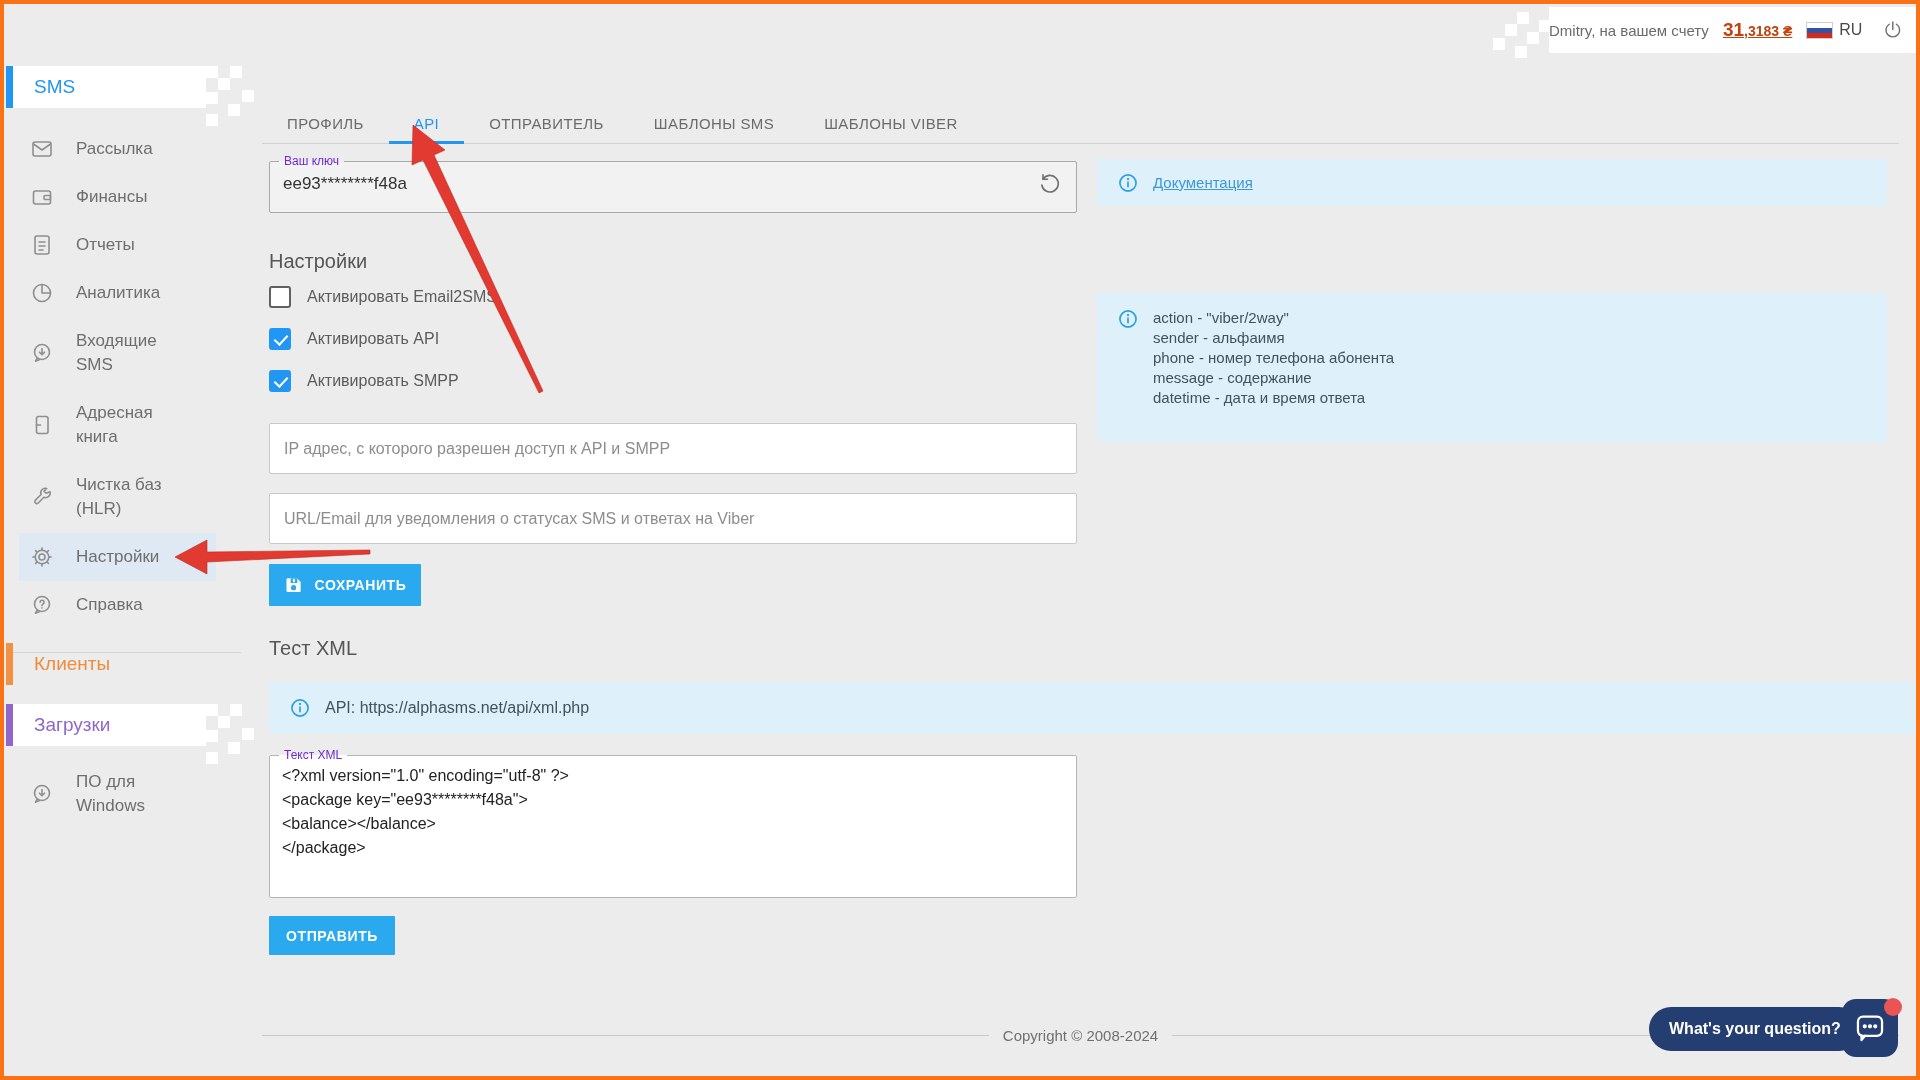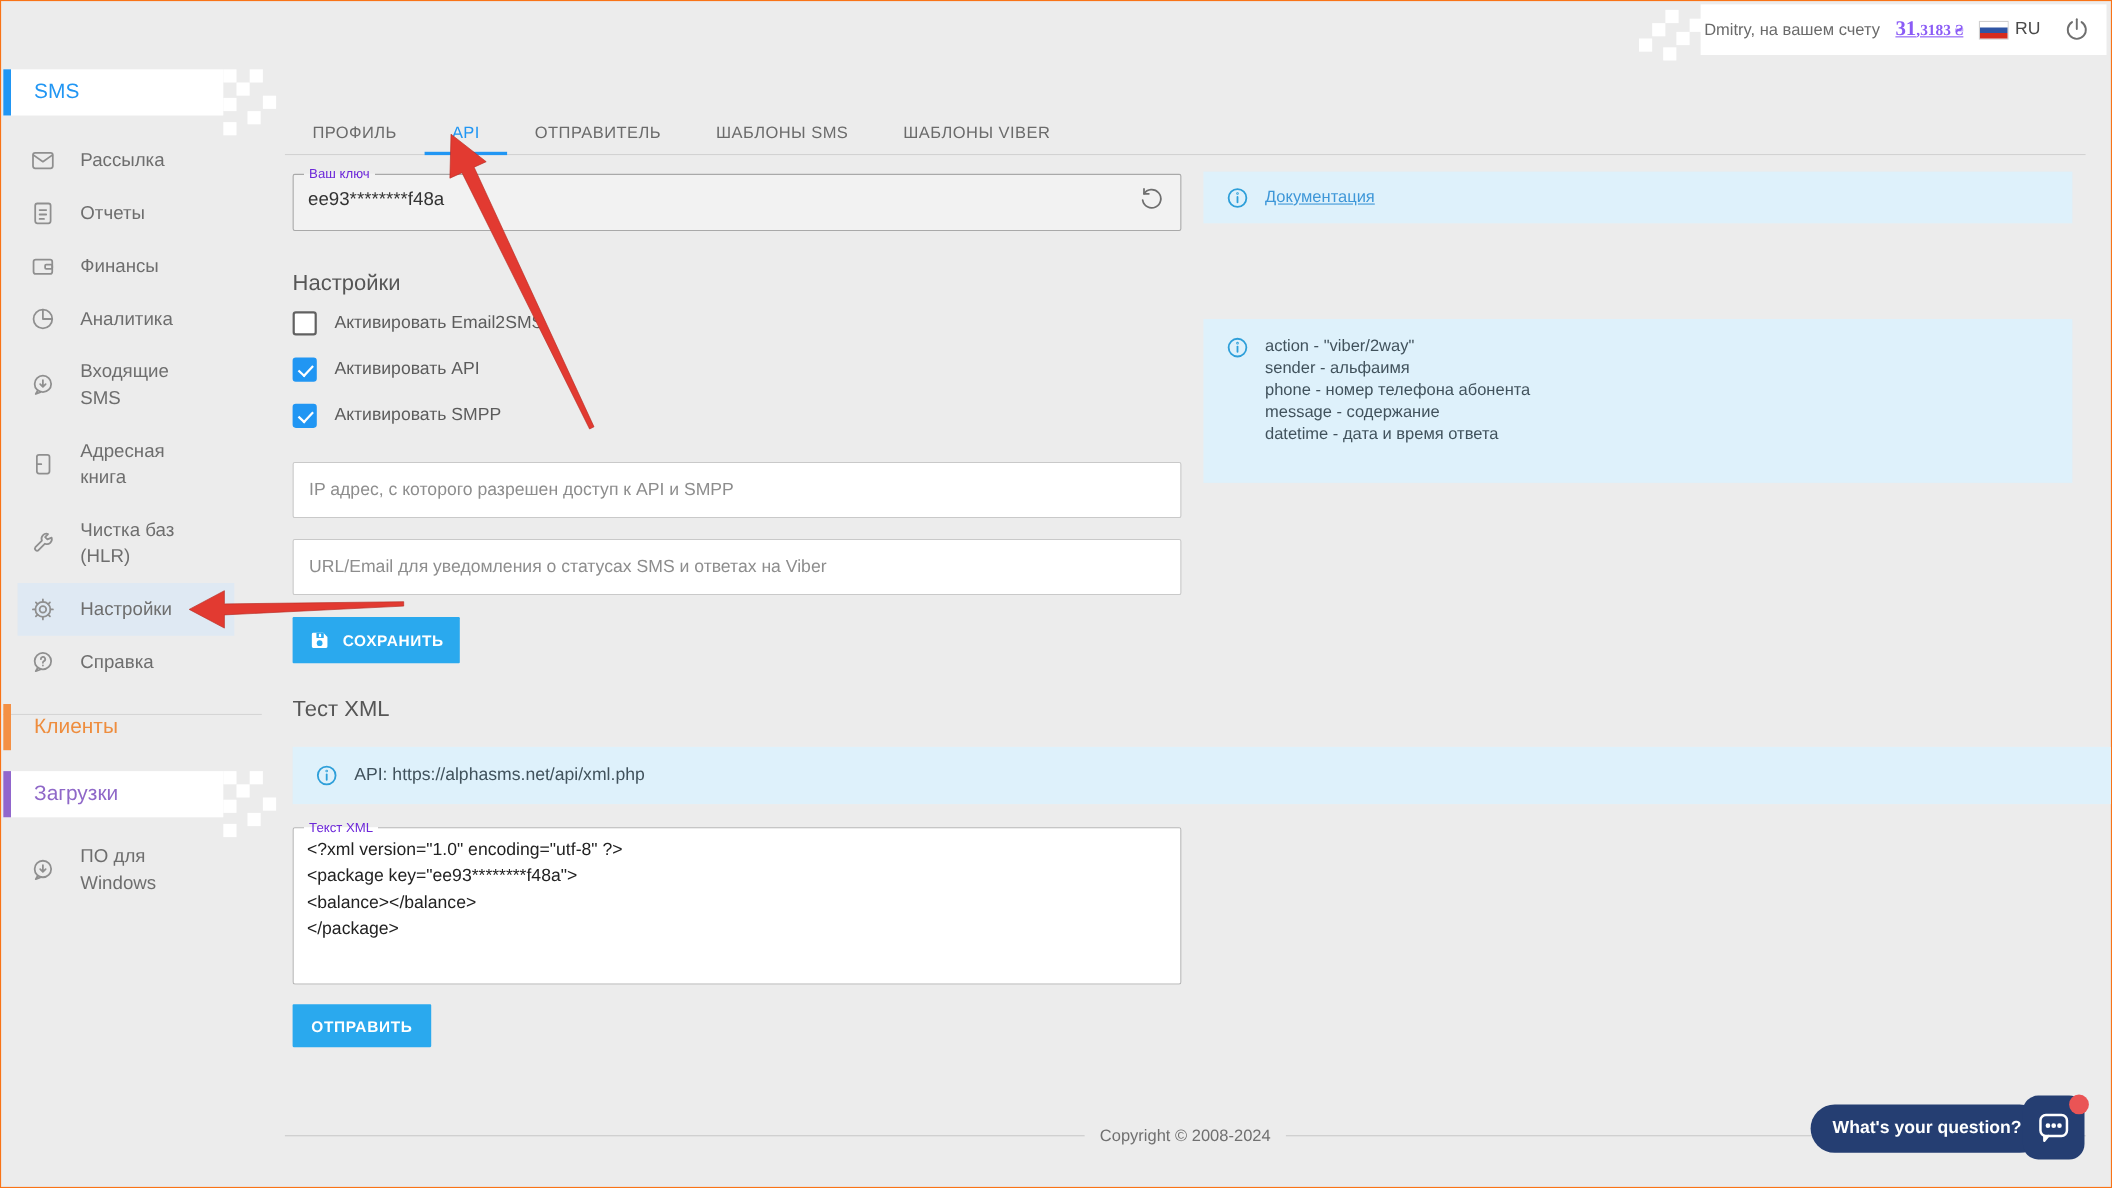--- a/index.html
+++ b/index.html
@@ -1,26 +1,26 @@
 <!DOCTYPE html>
 <html><head>
 <meta charset="utf-8">
 <style>
   * { margin:0; padding:0; box-sizing:border-box; }
   html,body { width:1920px; height:1080px; }
   body { font-family:"Liberation Sans","DejaVu Sans",sans-serif; background:#555; }
   #page {
     position:relative; width:1920px; height:1080px; background:#ececec;
-    border:1px solid #f97316; overflow:hidden;
+    border:4px solid #f97316; overflow:hidden;
   }
   
   .header-card { position:absolute; left:1545px; top:3px; width:369px; height:46px; background:#fff;
     display:flex; align-items:center; justify-content:flex-end; gap:14px; padding-right:14px; }
   .hdr-text { color:#6a6a6a; font-size:15px; white-space:nowrap; }
-  .balance-link { color:#8b5cf6; font-weight:bold; text-decoration:underline; white-space:nowrap; cursor:pointer;font-family:Liberation Serif, serif; }
+  .balance-link { color:#c2410c; font-weight:bold; text-decoration:underline; white-space:nowrap; cursor:pointer; }
   .balance-main { font-size:19px; }
   .balance-frac { font-size:14px; }
   .flag { width:27px; height:17px; border:1px solid #cfcfcf; display:flex; flex-direction:column; }
   .flag div { flex:1; }
   .lang { display:flex; align-items:center; gap:6px; cursor:pointer; color:#4a4a4a; font-size:16px; }
   .power-btn { width:26px; height:26px; color:#6f6f6f; cursor:pointer; margin-left:6px; }
   .power-btn svg { width:100%; height:100%; }
   
   .pixels { position:absolute; width:12px; height:12px; background:#fff; }
   .pixels-a { box-shadow:12px 12px 0 #fff, 24px 0 0 #fff, 0 26px 0 #fff, 36px 24px 0 #fff, 22px 38px 0 #fff, 0 48px 0 #fff; }
@@ -150,32 +150,32 @@
       <div class="menu-item">
         <span class="icon"><svg viewBox="0 0 24 24" fill="none" stroke="currentColor" stroke-width="1.6" stroke-linecap="round" stroke-linejoin="round">
             <rect x="3" y="5" width="18" height="14" rx="2"></rect>
             <path d="M3.5 7l8.5 6 8.5-6"></path>
           </svg></span>
         <span class="lbl">Рассылка</span>
       </div>
 
       <div class="menu-item">
         <span class="icon"><svg viewBox="0 0 24 24" fill="none" stroke="currentColor" stroke-width="1.6" stroke-linecap="round" stroke-linejoin="round">
+            <rect x="3.5" y="6" width="17" height="13" rx="2"></rect>
+            <rect x="14" y="10.5" width="6.5" height="4" rx="1"></rect>
+          </svg></span>
+        <span class="lbl">Финансы</span>
+      </div>
+
+      <div class="menu-item">
+        <span class="icon"><svg viewBox="0 0 24 24" fill="none" stroke="currentColor" stroke-width="1.6" stroke-linecap="round" stroke-linejoin="round">
             <rect x="5" y="3" width="14" height="18" rx="2"></rect>
             <path d="M9 9h6M9 13h6M9 17h4"></path>
           </svg></span>
         <span class="lbl">Отчеты</span>
-      </div>
-
-      <div class="menu-item">
-        <span class="icon"><svg viewBox="0 0 24 24" fill="none" stroke="currentColor" stroke-width="1.6" stroke-linecap="round" stroke-linejoin="round">
-            <rect x="3.5" y="6" width="17" height="13" rx="2"></rect>
-            <rect x="14" y="10.5" width="6.5" height="4" rx="1"></rect>
-          </svg></span>
-        <span class="lbl">Финансы</span>
       </div>
 
       <div class="menu-item">
         <span class="icon"><svg viewBox="0 0 24 24" fill="none" stroke="currentColor" stroke-width="1.6" stroke-linecap="round" stroke-linejoin="round">
             <circle cx="12" cy="12" r="8.5"></circle>
             <path d="M12 3.5V12h8.5"></path>
           </svg></span>
         <span class="lbl">Аналитика</span>
       </div>
 

